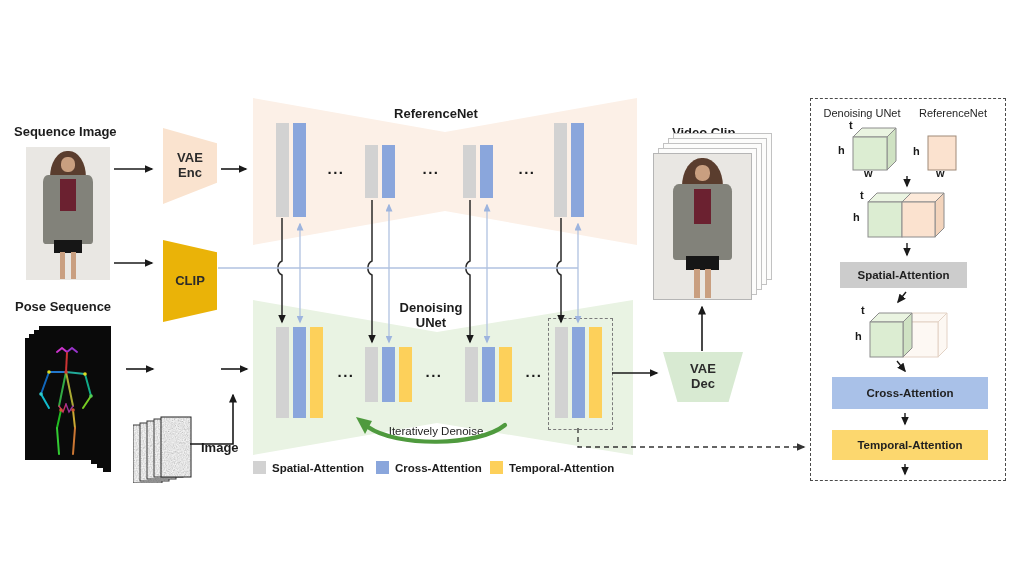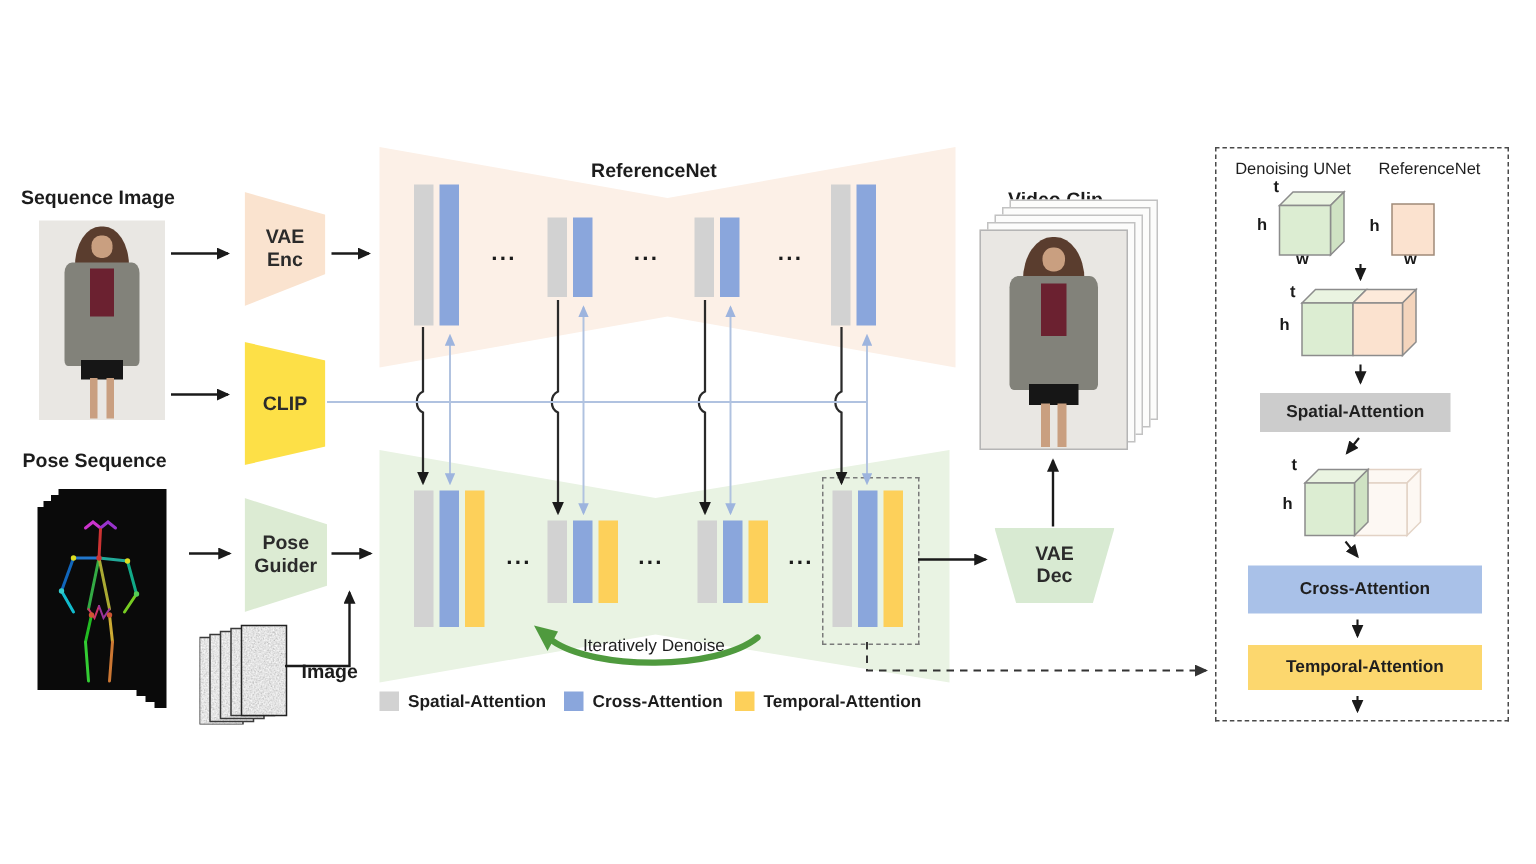--- a/index.html
+++ b/index.html
@@ -127,28 +127,24 @@
         </g>
     </g>
   </svg>
   <div class="abs lbl" style="left:201px;top:440px">Image</div>
 
   <div class="abs trap" style="left:163px;top:128px;width:54px;height:76px;background:#fae3cf;clip-path:polygon(0 0,100% 20%,100% 72%,0 100%)">
     <div>VAE</div>
     <div>Enc</div>
   </div>
 
-  <div class="abs trap" style="left:163px;top:228px;width:54px;height:82px;background:#fde047;clip-path:polygon(0 0,100% 15%,100% 85%,0 100%)">
+  <div class="abs trap" style="left:163px;top:240px;width:54px;height:82px;background:#eab308;clip-path:polygon(0 0,100% 15%,100% 85%,0 100%)">
     <div>CLIP</div>
   </div>
 
-  <div class="abs trap" style="left:163px;top:332px;width:55px;height:76px;background:#dcebd3;clip-path:polygon(0 0,100% 23%,100% 77%,0 100%)">
-    <div>Pose</div>
-    <div>Guider</div>
-  </div>
 
   <div class="abs trap" style="left:663px;top:352px;width:80px;height:50px;background:#d8ead2;clip-path:polygon(0 0,100% 0,82% 100%,18% 100%)">
     <div>VAE</div>
     <div>Dec</div>
   </div>
 
   <div class="abs region-lbl" style="left:386px;top:106px;width:100px">ReferenceNet</div>
 
   <div class="abs bars" style="left:276px;top:123px;height:94px">
     <div class="bar g"></div>
@@ -163,20 +159,24 @@
   <div class="abs bars" style="left:463px;top:145px;height:53px">
     <div class="bar g"></div>
     <div class="bar b"></div>
   </div>
   <div class="abs dots" style="left:517px;top:160px;width:20px">...</div>
   <div class="abs bars" style="left:554px;top:123px;height:94px">
     <div class="bar g"></div>
     <div class="bar b"></div>
   </div>
 
+  <div class="abs region-lbl" style="left:391px;top:300px;width:80px">
+    <div>Denoising</div>
+    <div>UNet</div>
+  </div>
 
   <div class="abs bars" style="left:276px;top:327px;height:91px">
     <div class="bar g"></div>
     <div class="bar b"></div>
     <div class="bar y"></div>
   </div>
   <div class="abs dots" style="left:336px;top:363px;width:20px">...</div>
   <div class="abs bars" style="left:365px;top:347px;height:55px">
     <div class="bar g"></div>
     <div class="bar b"></div>

